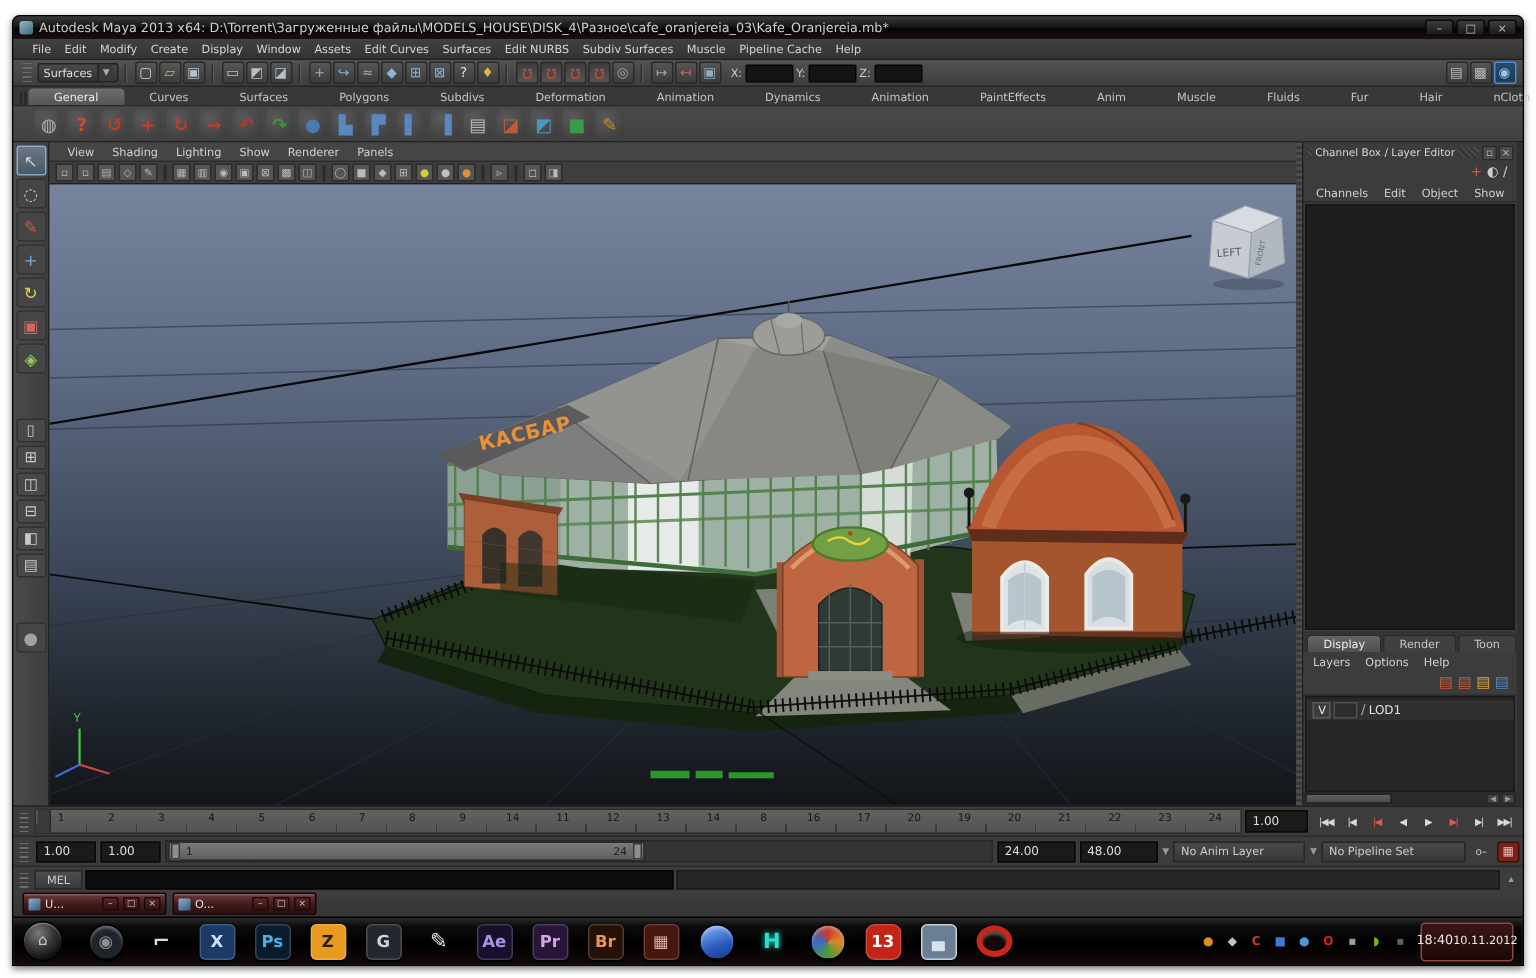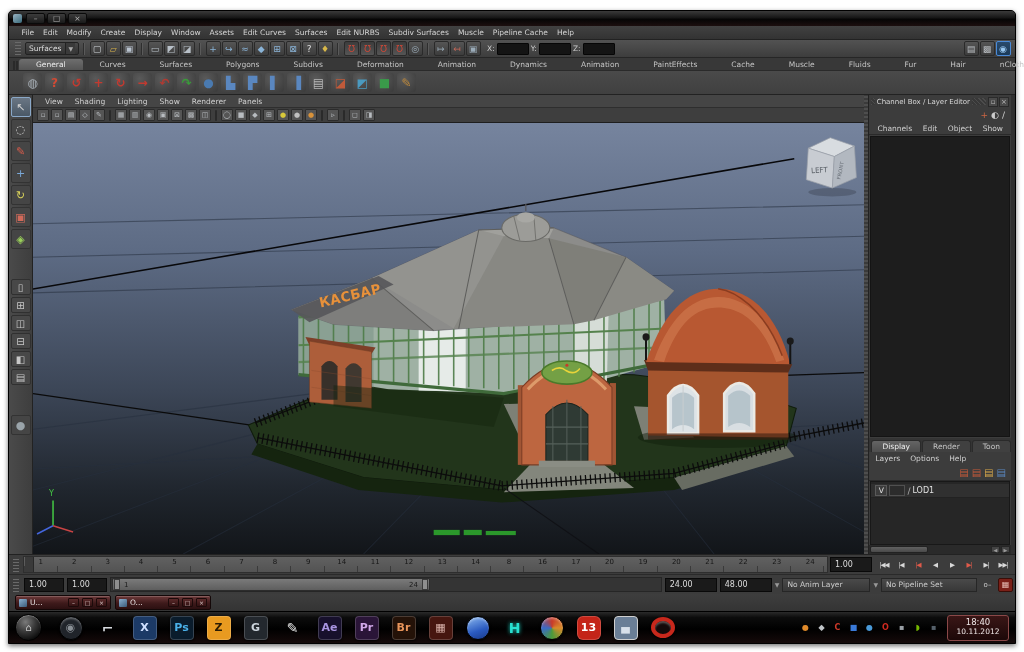--- a/index.html
+++ b/index.html
@@ -136,30 +136,31 @@
   .app-icon.plain{border:none;background:transparent !important;font-size:14px}
   .app-icon.glossy{background:linear-gradient(160deg,#8ab8f0,#2a5ac0 60%,#1a3a8a) !important}
   .app-icon.ball{background:conic-gradient(#c83a2a,#d88a2a,#4a9a3a,#3a6ac8,#c83a2a) !important}
   .app-icon.round{border-radius:6px}
   .app-icon.glow{text-shadow:0 0 4px #20d8c8}
   .app-icon.opera{width:21px;height:21px;border:4px solid #c8281c;background:#140a0a !important;border-radius:50%}
   .app-icon.photo{border:1px solid #cfcfcf}
   .tray{display:flex;align-items:center;gap:5px;margin-right:8px}
   .tray-ico{font-size:8px;font-weight:bold;width:11px;text-align:center}
   .clock{width:62px;height:26px;border:1px solid #8a4848;border-radius:3px;background:linear-gradient(180deg,#3a1616,#1c0808);
-    display:flex;flex-direction:column;align-items:center;justify-content:center;color:#efe8e8;line-height:1.15}
+    display:flex;flex-direction:row;align-items:center;justify-content:center;color:#efe8e8;line-height:1.15}
   .clock .time{font-size:8.5px}.clock .date{font-size:7.5px}
 </style>
 </head>
 <body>
 
 <div class="desktop">
 
   <div class="titlebar">
     <span class="app-ico"></span>
+    <span class="t-text">Autodesk Maya 2013 x64: D:\Torrent\Загруженные файлы\MODELS_HOUSE\DISK_4\Разное\cafe_oranjereia_03\Kafe_Oranjereia.mb*</span>
     <span class="win-ctl">
         <span class="win-btn">–</span>
         <span class="win-btn">□</span>
         <span class="win-btn">×</span>
       </span>
   </div>
 
   <div class="menubar">
       <span class="">File</span>
       <span class="">Edit</span>
@@ -243,21 +244,21 @@
         <span class="tab active">General</span>
         <span class="tab">Curves</span>
         <span class="tab">Surfaces</span>
         <span class="tab">Polygons</span>
         <span class="tab">Subdivs</span>
         <span class="tab">Deformation</span>
         <span class="tab">Animation</span>
         <span class="tab">Dynamics</span>
         <span class="tab">Animation</span>
         <span class="tab">PaintEffects</span>
-        <span class="tab">Cache</span>
+        <span class="tab">Anim</span>
         <span class="tab">Muscle</span>
         <span class="tab">Fluids</span>
         <span class="tab">Fur</span>
         <span class="tab">Hair</span>
         <span class="tab">nCloth</span>
         <span class="tab">Custom</span>
       </span>
   </div>
 
   <div class="shelf-icons">
@@ -590,20 +591,27 @@
       <span>No Anim Layer</span>
     </span>
     <span class="tinyarr">▼</span>
     <span class="ddl w96">
       <span>No Pipeline Set</span>
     </span>
     <span class="keyico">o–</span>
     <span class="redico">▦</span>
   </div>
 
+  <div class="commandline">
+    <span class="grip"></span>
+    <span class="mel">MEL</span>
+    <span class="melinput"></span>
+    <span class="helpline"></span>
+    <span class="clico">▴</span>
+  </div>
 
   <div class="bottomstrip">
     <div class="miniwin">
       <span class="mw-ico"></span>
       <span class="mw-label">U...</span>
       <span class="mw-ctl">
           <span class="mw-btn">–</span>
           <span class="mw-btn">□</span>
           <span class="mw-btn">×</span>
         </span>

